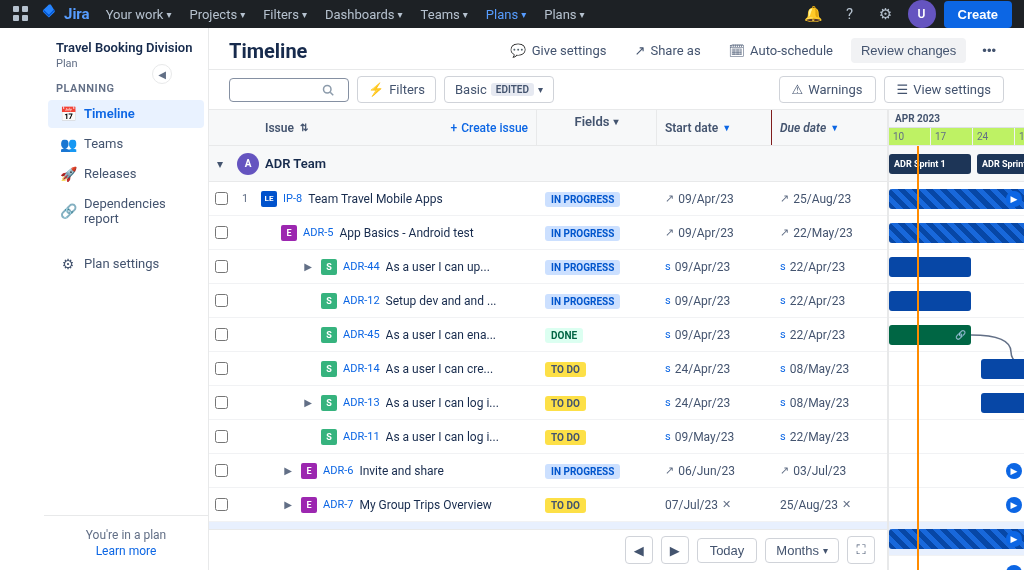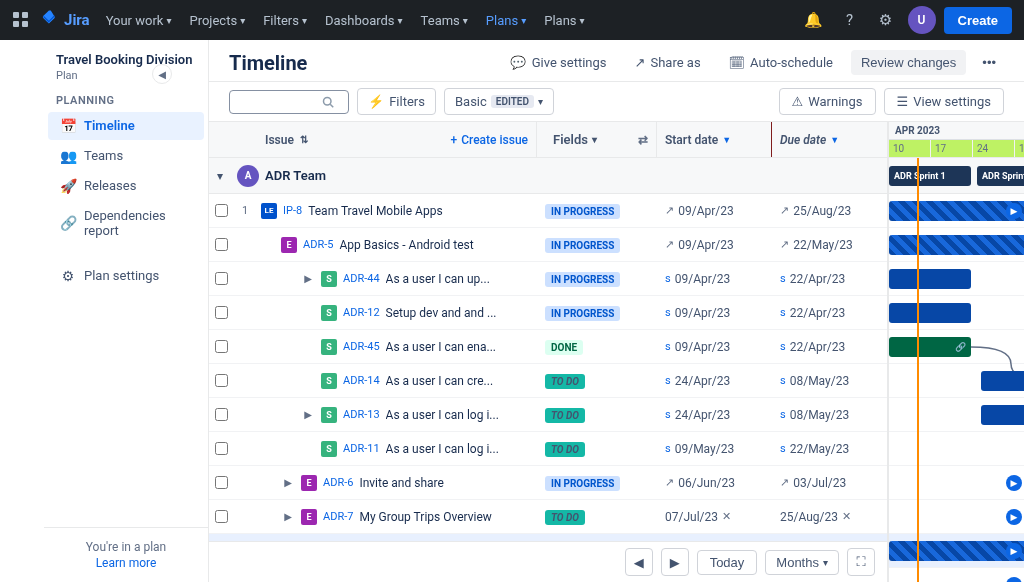--- a/index.html
+++ b/index.html
@@ -1,20 +1,20 @@
 <!DOCTYPE html>
 <html><head>
   <meta charset="utf-8">
   <style>
     * { box-sizing: border-box; margin: 0; padding: 0; }
     body { font-family: -apple-system, BlinkMacSystemFont, 'Segoe UI', Roboto, sans-serif; font-size: 13px; background: #fff; overflow: hidden; }
 
     
     .top-nav {
-      height: 40px;
+      height: 28px;
       background: #1d2125;
       display: flex;
       align-items: center;
       padding: 0 12px;
       gap: 8px;
       color: #b6c2cf;
       flex-shrink: 0;
     }
     .nav-grid-icon { display: flex; align-items: center; gap: 2px; cursor: pointer; }
     .nav-logo { display: flex; align-items: center; gap: 4px; color: #579dff; font-weight: 700; font-size: 15px; }
@@ -67,21 +67,21 @@
     .edited-badge { background: #e6e9f1; color: #44546f; font-size: 10px; padding: 1px 5px; border-radius: 3px; font-weight: 600; }
     .toolbar-spacer { flex: 1; }
     .warnings-btn { display: flex; align-items: center; gap: 5px; padding: 5px 12px; border-radius: 4px; cursor: pointer; font-size: 13px; color: #44546f; border: 1px solid #d0d3d9; background: #fff; }
     .view-settings-btn { display: flex; align-items: center; gap: 5px; padding: 5px 12px; border-radius: 4px; cursor: pointer; font-size: 13px; color: #44546f; border: 1px solid #d0d3d9; background: #fff; }
 
     
     .timeline-wrapper { flex: 1; display: flex; overflow: hidden; }
     .timeline-left { width: 680px; flex-shrink: 0; display: flex; flex-direction: column; overflow: hidden; border-right: 2px solid #e8e9ea; }
     .timeline-right { flex: 1; overflow: hidden; position: relative; }
     .th-issue { width: 320px; flex-shrink: 0; padding: 0 8px; display: flex; align-items: center; gap: 6px; font-weight: 600; font-size: 12px; color: #44546f; border-right: 1px solid #e8e9ea; height: 100%; }
-    .th-status { width: 120px; flex-shrink: 0; padding: 0 8px; display: flex; align-items: center; gap: 6px; font-weight: 600; font-size: 12px; color: #44546f; border-right: 1px solid #e8e9ea; height: 100%; }
+    .th-status { width: 120px; flex-shrink: 0; padding: 0 8px; display: flex; align-items: center; gap: 6px; font-weight: 600; font-size: 12px; color: #44546f; border-right: 1px solid #e8e9ea; height: 100%; flex-direction: column; }
     .th-start { width: 115px; flex-shrink: 0; padding: 0 8px; display: flex; align-items: center; gap: 4px; font-weight: 600; font-size: 12px; color: #44546f; border-right: 1px solid #7f1d1d; height: 100%; }
     .th-due { width: 115px; flex-shrink: 0; padding: 0 8px; display: flex; align-items: center; gap: 4px; font-weight: 600; font-size: 12px; color: #44546f; height: 100%; font-style: italic; }
     .create-issue-btn { display: flex; align-items: center; gap: 4px; color: #0c66e4; cursor: pointer; font-size: 12px; font-weight: 500; }
     .fields-btn { display: flex; align-items: center; gap: 4px; padding: 4px 8px; border-radius: 4px; cursor: pointer; font-size: 13px; color: #44546f; font-weight: 600; }
     .expand-icon { font-size: 12px; color: #626f86; }
 
     
     .table-body { overflow-y: auto; flex: 1; }
     .group-header { display: flex; align-items: center; background: #f7f8f9; height: 36px; border-bottom: 1px solid #e8e9ea; padding: 0 8px; gap: 6px; cursor: pointer; }
     .group-chevron { font-size: 12px; color: #44546f; width: 14px; }
@@ -99,21 +99,21 @@
     .issue-expand { width: 14px; flex-shrink: 0; display: flex; align-items: center; justify-content: center; font-size: 10px; color: #626f86; cursor: pointer; }
     .issue-icon { width: 16px; height: 16px; border-radius: 2px; flex-shrink: 0; display: flex; align-items: center; justify-content: center; font-size: 9px; font-weight: 700; color: #fff; }
     .issue-icon.story { background: #36b37e; }
     .issue-icon.epic { background: #9c27b0; }
     .issue-icon.le { background: #0052cc; font-size: 8px; }
     .issue-key { font-size: 11px; color: #0c66e4; white-space: nowrap; flex-shrink: 0; }
     .issue-summary { font-size: 12px; color: #172b4d; white-space: nowrap; overflow: hidden; text-overflow: ellipsis; }
 
     .status-badge { display: inline-flex; align-items: center; padding: 2px 6px; border-radius: 3px; font-size: 10px; font-weight: 700; text-transform: uppercase; white-space: nowrap; }
     .status-badge.in-progress { background: #cce0ff; color: #0055cc; }
-    .status-badge.to-do { background: #14b8a6; color: #44546f; font-style: italic; }
+    .status-badge.to-do { background: #fde047; color: #44546f; }
     .status-badge.done { background: #dcfff1; color: #006644; }
 
     .date-arrow { font-size: 11px; color: #626f86; }
     .date-clear { font-size: 11px; color: #626f86; }
 
     
     .bottom-bar { display: flex; align-items: center; justify-content: flex-end; gap: 8px; padding: 6px 12px; border-top: 1px solid #e8e9ea; background: #fff; flex-shrink: 0; }
     .bottom-btn { display: flex; align-items: center; justify-content: center; width: 28px; height: 28px; border: 1px solid #d0d3d9; border-radius: 4px; cursor: pointer; font-size: 13px; color: #44546f; background: #fff; }
     .today-btn { padding: 4px 12px; border: 1px solid #d0d3d9; border-radius: 4px; cursor: pointer; font-size: 13px; color: #44546f; background: #fff; }
     .months-btn { display: flex; align-items: center; gap: 4px; padding: 4px 10px; border: 1px solid #d0d3d9; border-radius: 4px; cursor: pointer; font-size: 13px; color: #44546f; background: #fff; }

